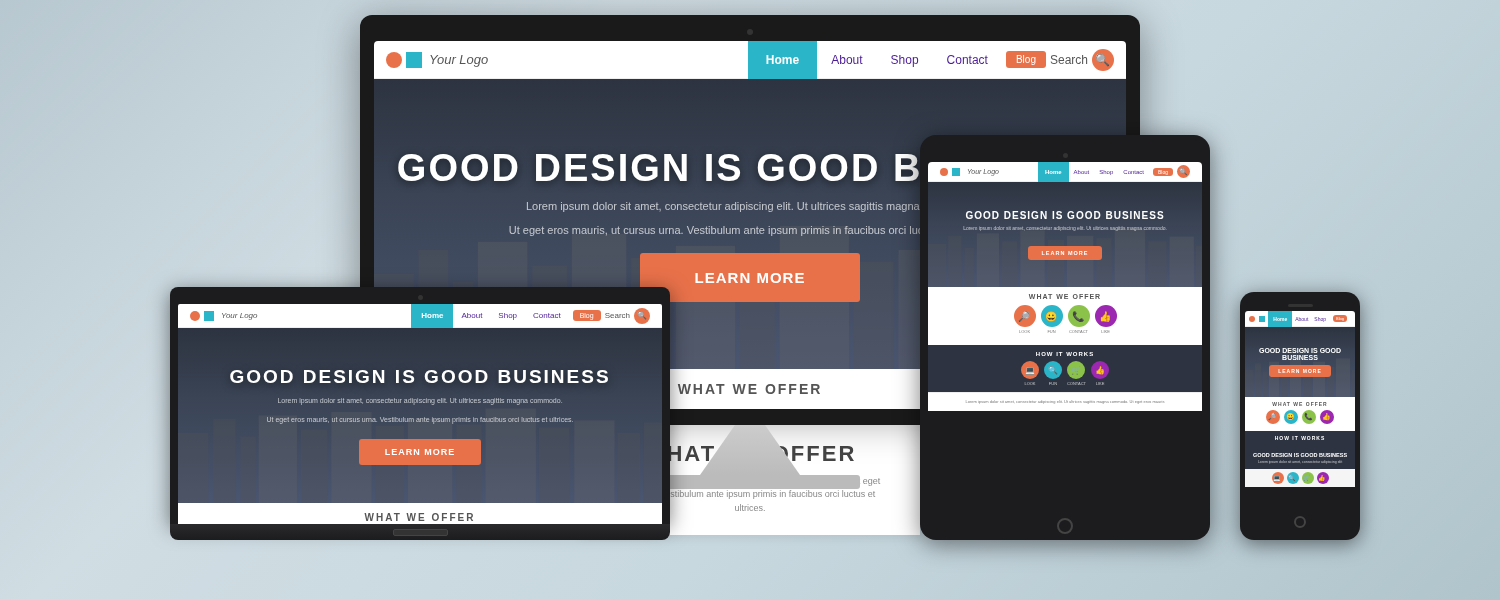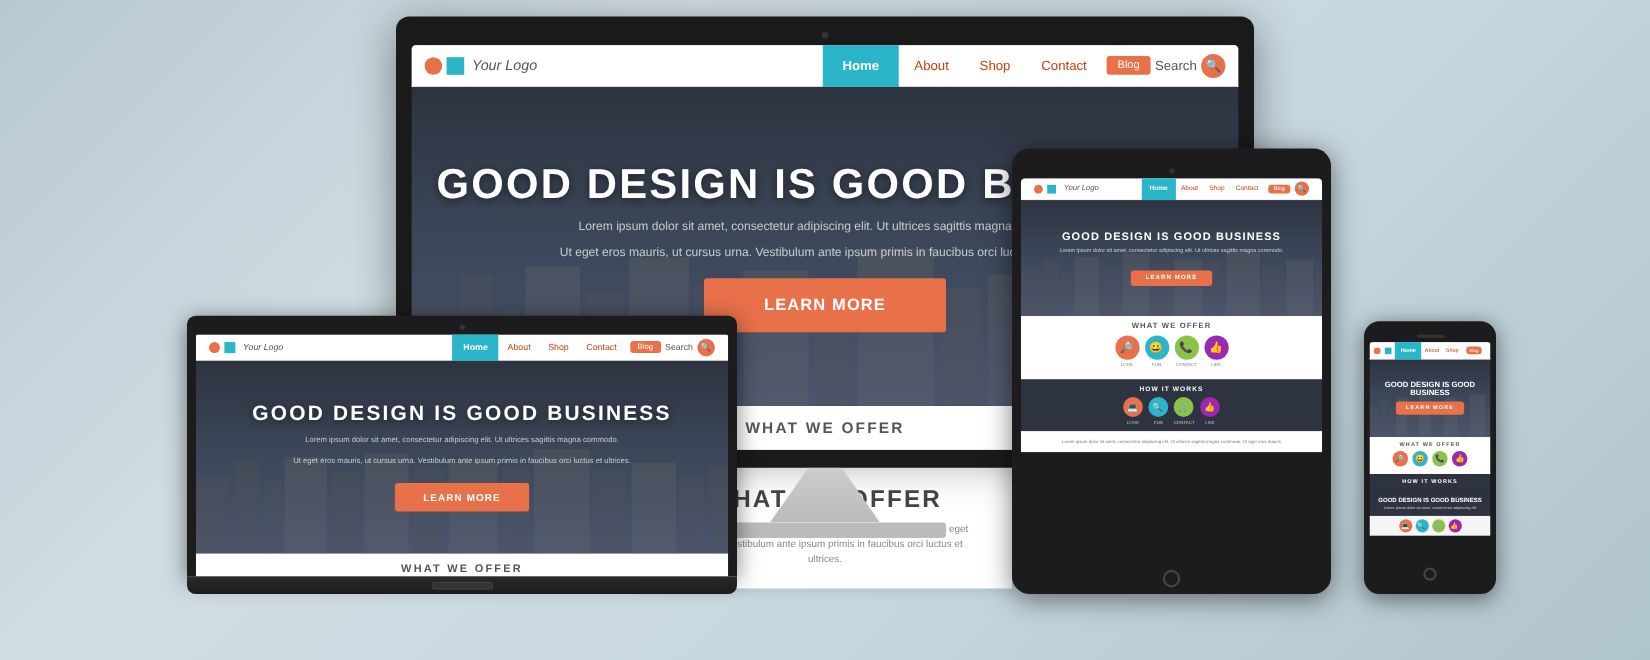--- a/index.html
+++ b/index.html
@@ -54,21 +54,21 @@
     }
 
     .nav-links {
       display: flex; align-items: center; gap: 0;
     }
     .nav-home {
       background: #2ab5c8; color: #fff; padding: 0 10px; height: 28px;
       display: flex; align-items: center; font-size: 8px; font-weight: bold;
     }
     .nav-link {
-      color: #c2410c; font-size: 8px; padding: 0 8px; height: 28px;
+      color: #4c1d95; font-size: 8px; padding: 0 8px; height: 28px;
       display: flex; align-items: center;
     }
     .nav-blog {
       background: #e8714a; color: #fff; border-radius: 3px;
       padding: 2px 7px; font-size: 7px; margin: 0 4px;
     }
     .nav-search {
       display: flex; align-items: center; gap: 4px; font-size: 8px; color: #555;
     }
     .search-btn {

